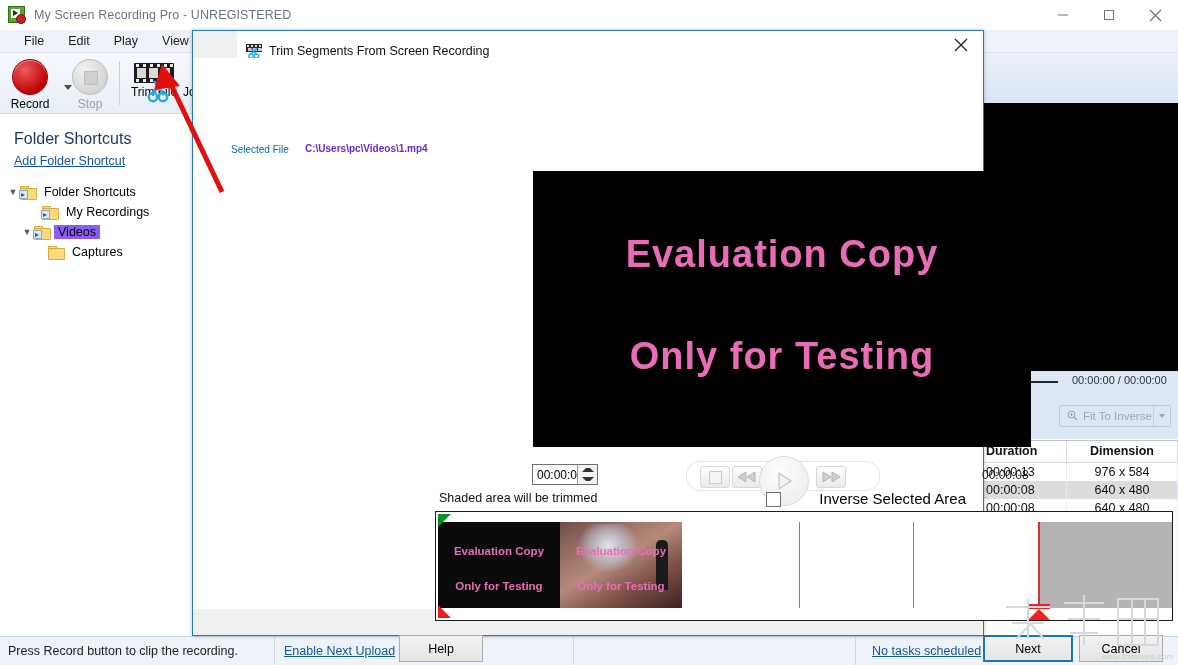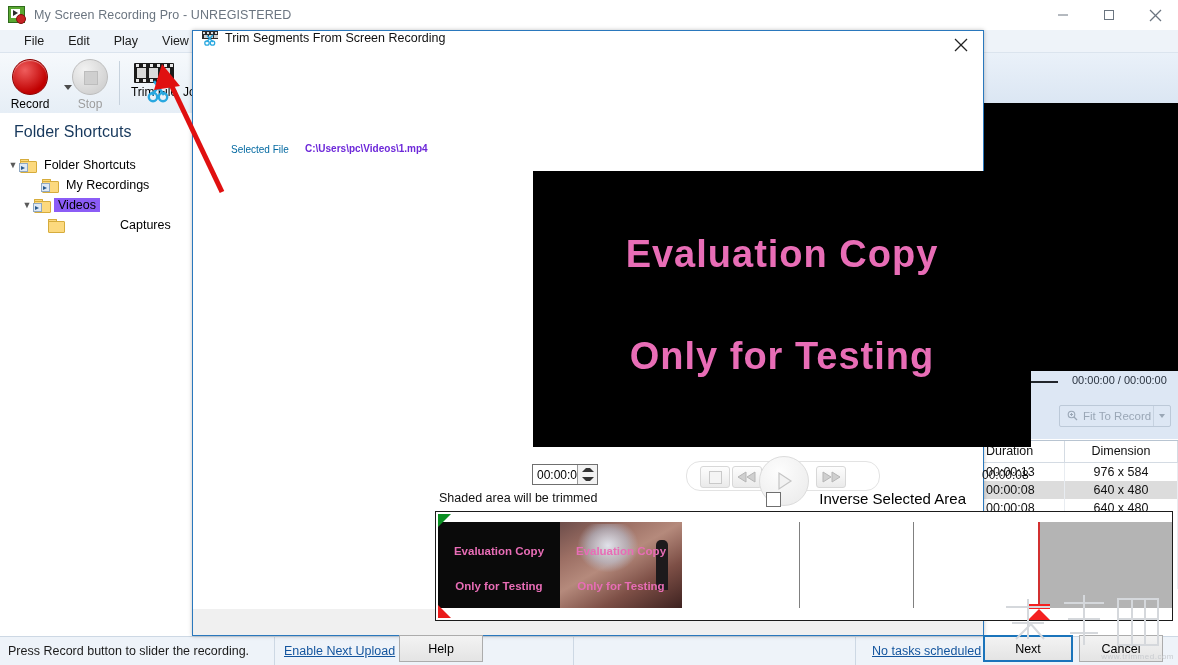--- a/index.html
+++ b/index.html
@@ -48,21 +48,21 @@
     border:1px solid #bdbdbd;position:relative;}
   .stop-circle::after{content:"";position:absolute;left:11px;top:11px;width:12px;height:12px;background:#cfcfcf;border:1px solid #bdbdbd;}
   .tb-sep{position:absolute;top:8px;width:1px;height:44px;background:#c7d2dd;}
   .film{width:40px;height:20px;margin:6px auto 0;position:relative;background:#1b1b1b;border-radius:1px;}
   .film .perf{position:absolute;top:1px;width:3px;height:3px;background:#e9e9e9;}
   .film .perf.b{top:16px;}
   .film .cell{position:absolute;top:5px;width:9px;height:10px;background:#d9d9d9;}
   .scissor{position:absolute;left:12px;top:12px;}
   .drop-arrow{position:absolute;width:0;height:0;border-left:4px solid transparent;border-right:4px solid transparent;border-top:5px solid #4c4c4c;}
 
-  .sidebar{position:absolute;left:0;top:113px;width:192px;height:493px;background:#fff;border-right:1px solid #dbe4ee;}
+  .sidebar{position:absolute;left:0;top:120px;width:192px;height:493px;background:#fff;border-right:1px solid #dbe4ee;}
   .sb-title{font-size:16px;color:#17385c;padding:10px 0 0 14px;}
   .sb-link{font-size:12.5px;color:#14559e;text-decoration:underline;padding:6px 0 0 14px;display:block;}
   .tree{margin-top:14px;font-size:12.5px;}
   .tnode{display:flex;align-items:center;height:20px;}
   .tw{width:14px;text-align:center;color:#5a5a5a;font-size:9px;}
   .folder{width:15px;height:12px;margin-right:5px;position:relative;flex:none;}
   .folder .body{position:absolute;left:0;top:2px;width:15px;height:10px;background:#fcd97e;border:1px solid #d6ac3c;border-radius:1px;}
   .folder .tab{position:absolute;left:0;top:0;width:7px;height:3px;background:#fcd97e;border:1px solid #d6ac3c;border-bottom:none;border-radius:1px 1px 0 0;}
   .folder .shortcut{position:absolute;left:-1px;bottom:-1px;width:7px;height:7px;background:#dfe9f5;border:1px solid #8fa8c2;}
   .folder .shortcut::after{content:"";position:absolute;left:1px;top:2px;width:0;height:0;border-left:4px solid #2b5a8c;border-top:2px solid transparent;border-bottom:2px solid transparent;}
@@ -75,33 +75,33 @@
   .bg-seek{position:absolute;left:980px;top:371px;width:198px;height:26px;background:#dde7f4;}
   .seekline{position:absolute;left:986px;top:381px;width:72px;height:2px;background:#22262b;}
   .seektime{position:absolute;left:1072px;top:374px;font-size:11px;color:#2b3440;}
   .bg-fit{position:absolute;left:980px;top:397px;width:198px;height:42px;background:#dde7f4;}
   .fitbtn{position:absolute;left:1059px;top:405px;width:112px;height:22px;border:1px solid #bcc9d8;border-radius:2px;background:#dde7f4;display:flex;align-items:center;color:#9aa7b6;font-size:11.5px;box-sizing:border-box;}
   .fitbtn .lens{margin:0 5px 0 7px;}
   .fitbtn .sep{position:absolute;right:16px;top:0;width:1px;height:20px;background:#c6d2e0;}
   .fitbtn .car{position:absolute;right:5px;top:8px;width:0;height:0;border-left:3.5px solid transparent;border-right:3.5px solid transparent;border-top:4px solid #9aa7b6;}
   .list{position:absolute;left:980px;top:440px;width:198px;height:166px;background:#fff;border-top:1px solid #b8c4d1;}
   .list table{border-collapse:collapse;width:198px;font-size:12.5px;}
-  .list th{font-weight:normal;text-align:left;padding:3px 6px 4px 6px;border-bottom:1px solid #d4dbe3;border-right:1px solid #d4dbe3;color:#111;}
+  .list th{font-weight:bold;text-align:left;padding:3px 6px 4px 6px;border-bottom:1px solid #d4dbe3;border-right:1px solid #d4dbe3;color:#111;}
   .list td{padding:2px 6px;border-right:1px solid #e8ecf1;color:#111;white-space:nowrap;}
   .list tr.hl td{background:#dcdcdc;}
   .list .c2{text-align:center;}
 
   .statusbar{position:absolute;left:0;top:636px;width:1178px;height:29px;background:#eef3f9;border-top:1px solid #cdd8e4;}
   .statusbar .sep{position:absolute;top:0;width:1px;height:29px;background:#cdd8e4;}
   .st-txt{position:absolute;top:7px;font-size:12.5px;color:#1b1b1b;}
   .st-link{position:absolute;top:7px;font-size:12.5px;color:#14559e;text-decoration:underline;}
 
   
   .dialog{position:absolute;left:192px;top:30px;width:792px;height:606px;background:#f0f0f0;border:1px solid #2a78bd;box-shadow:0 0 4px rgba(0,0,0,.25);box-sizing:border-box;}
-  .dlg-title{height:27px;background:#fff;border-bottom:1px solid #dfe4ea;display:flex;align-items:flex-start;}
+  .dlg-title{height:27px;background:#fff;border-bottom:1px solid #dfe4ea;display:flex;align-items:flex-end;margin-left:44px;}
   .dlg-ico{width:16px;height:14px;margin:0 7px 0 9px;position:relative;flex:none;}
   .dlg-ico .film2{position:absolute;left:0;top:0;width:16px;height:8px;background:#2b2b2b;}
   .dlg-ico .p{position:absolute;top:1px;width:2px;height:2px;background:#ddd;}
   .dlg-ico .c{position:absolute;top:4px;width:4px;height:3px;background:#cfcfcf;}
   .dlg-title-text{font-size:12.5px;color:#101010;}
   .dlg-close{position:absolute;right:0;top:0;width:44px;height:27px;display:flex;align-items:center;justify-content:center;color:#222;}
   .dlg-body{position:absolute;left:0;top:27px;width:790px;height:551px;background:#fff;}
   .dlg-head{position:absolute;left:20px;top:48px;font-size:15.5px;color:#1f4e87;}
   .lbl-sel{position:absolute;left:38px;top:113px;font-size:10px;color:#0369a1;}
   .val-sel{position:absolute;left:112px;top:112px;font-size:10px;font-weight:bold;color:#6d28d9;}
@@ -240,20 +240,21 @@
       <div class="tb-lbl">Trim File</div>
     </div>
     <div class="tb-item" style="left:183px;width:24px;text-align:left;">
       <div style="height:26px;"></div>
       <div class="tb-lbl">Jo</div>
     </div>
   </div>
 
   <div class="sidebar">
     <div class="sb-title">Folder Shortcuts</div>
+    <a class="sb-link" href="#">Add Folder Shortcut</a>
     <div class="tree">
       <div class="tnode" style="padding-left:6px;">
         <span class="tw">▼</span>
         <span class="folder">
             <span class="tab"></span>
             <span class="body"></span>
             <span class="shortcut"></span>
           </span>
         <span class="tlabel">Folder Shortcuts</span>
       </div>
@@ -268,21 +269,21 @@
       </div>
       <div class="tnode" style="padding-left:20px;">
         <span class="tw">▼</span>
         <span class="folder">
             <span class="tab"></span>
             <span class="body"></span>
             <span class="shortcut"></span>
           </span>
         <span class="tlabel sel">Videos</span>
       </div>
-      <div class="tnode" style="padding-left:48px;gap:48px;">
+      <div class="tnode" style="padding-left:48px;">
         <span class="folder">
             <span class="tab"></span>
             <span class="body"></span>
           </span>
         <span class="tlabel">Captures</span>
       </div>
     </div>
   </div>
 
   <div class="bg-top"></div>
@@ -293,21 +294,21 @@
   <div class="bg-fit"></div>
   <div class="fitbtn">
     <span class="lens">
       <svg width="11" height="11" viewBox="0 0 11 11">
           <circle cx="4.5" cy="4.5" r="3.3" fill="none" stroke="#9aa7b6" stroke-width="1.1"></circle>
           <line x1="7" y1="7" x2="10" y2="10" stroke="#9aa7b6" stroke-width="1.2"></line>
           <line x1="3" y1="4.5" x2="6" y2="4.5" stroke="#9aa7b6" stroke-width="1"></line>
           <line x1="4.5" y1="3" x2="4.5" y2="6" stroke="#9aa7b6" stroke-width="1"></line>
         </svg>
     </span>
-    <span>Fit To Record</span>
+    <span>Fit To Inverse</span>
     <span class="sep"></span>
       <span class="car"></span>
   </div>
 
   <div class="list">
     <table>
       <thead>
         <tr>
           <th>Duration</th>
           <th class="c2">Dimension</th>
@@ -340,21 +341,21 @@
           </tr>
         <tr>
             <td>00:00:13</td>
             <td class="c2">976 x 584</td>
           </tr>
       </tbody>
     </table>
   </div>
 
   <div class="statusbar">
-    <span class="st-txt" style="left:8px;">Press Record button to slider the recording.</span>
+    <span class="st-txt" style="left:8px;">Press Record button to clip the recording.</span>
     <div class="sep" style="left:274px;"></div>
     <a class="st-link" style="left:284px;" href="#">Enable Next Upload</a>
     <div class="sep" style="left:573px;"></div>
     <a class="st-link" style="left:872px;" href="#">No tasks scheduled</a>
     <div class="sep" style="left:855px;"></div>
   </div>
 
   <div class="dialog">
     <div class="dlg-title">
       <span class="dlg-ico">

